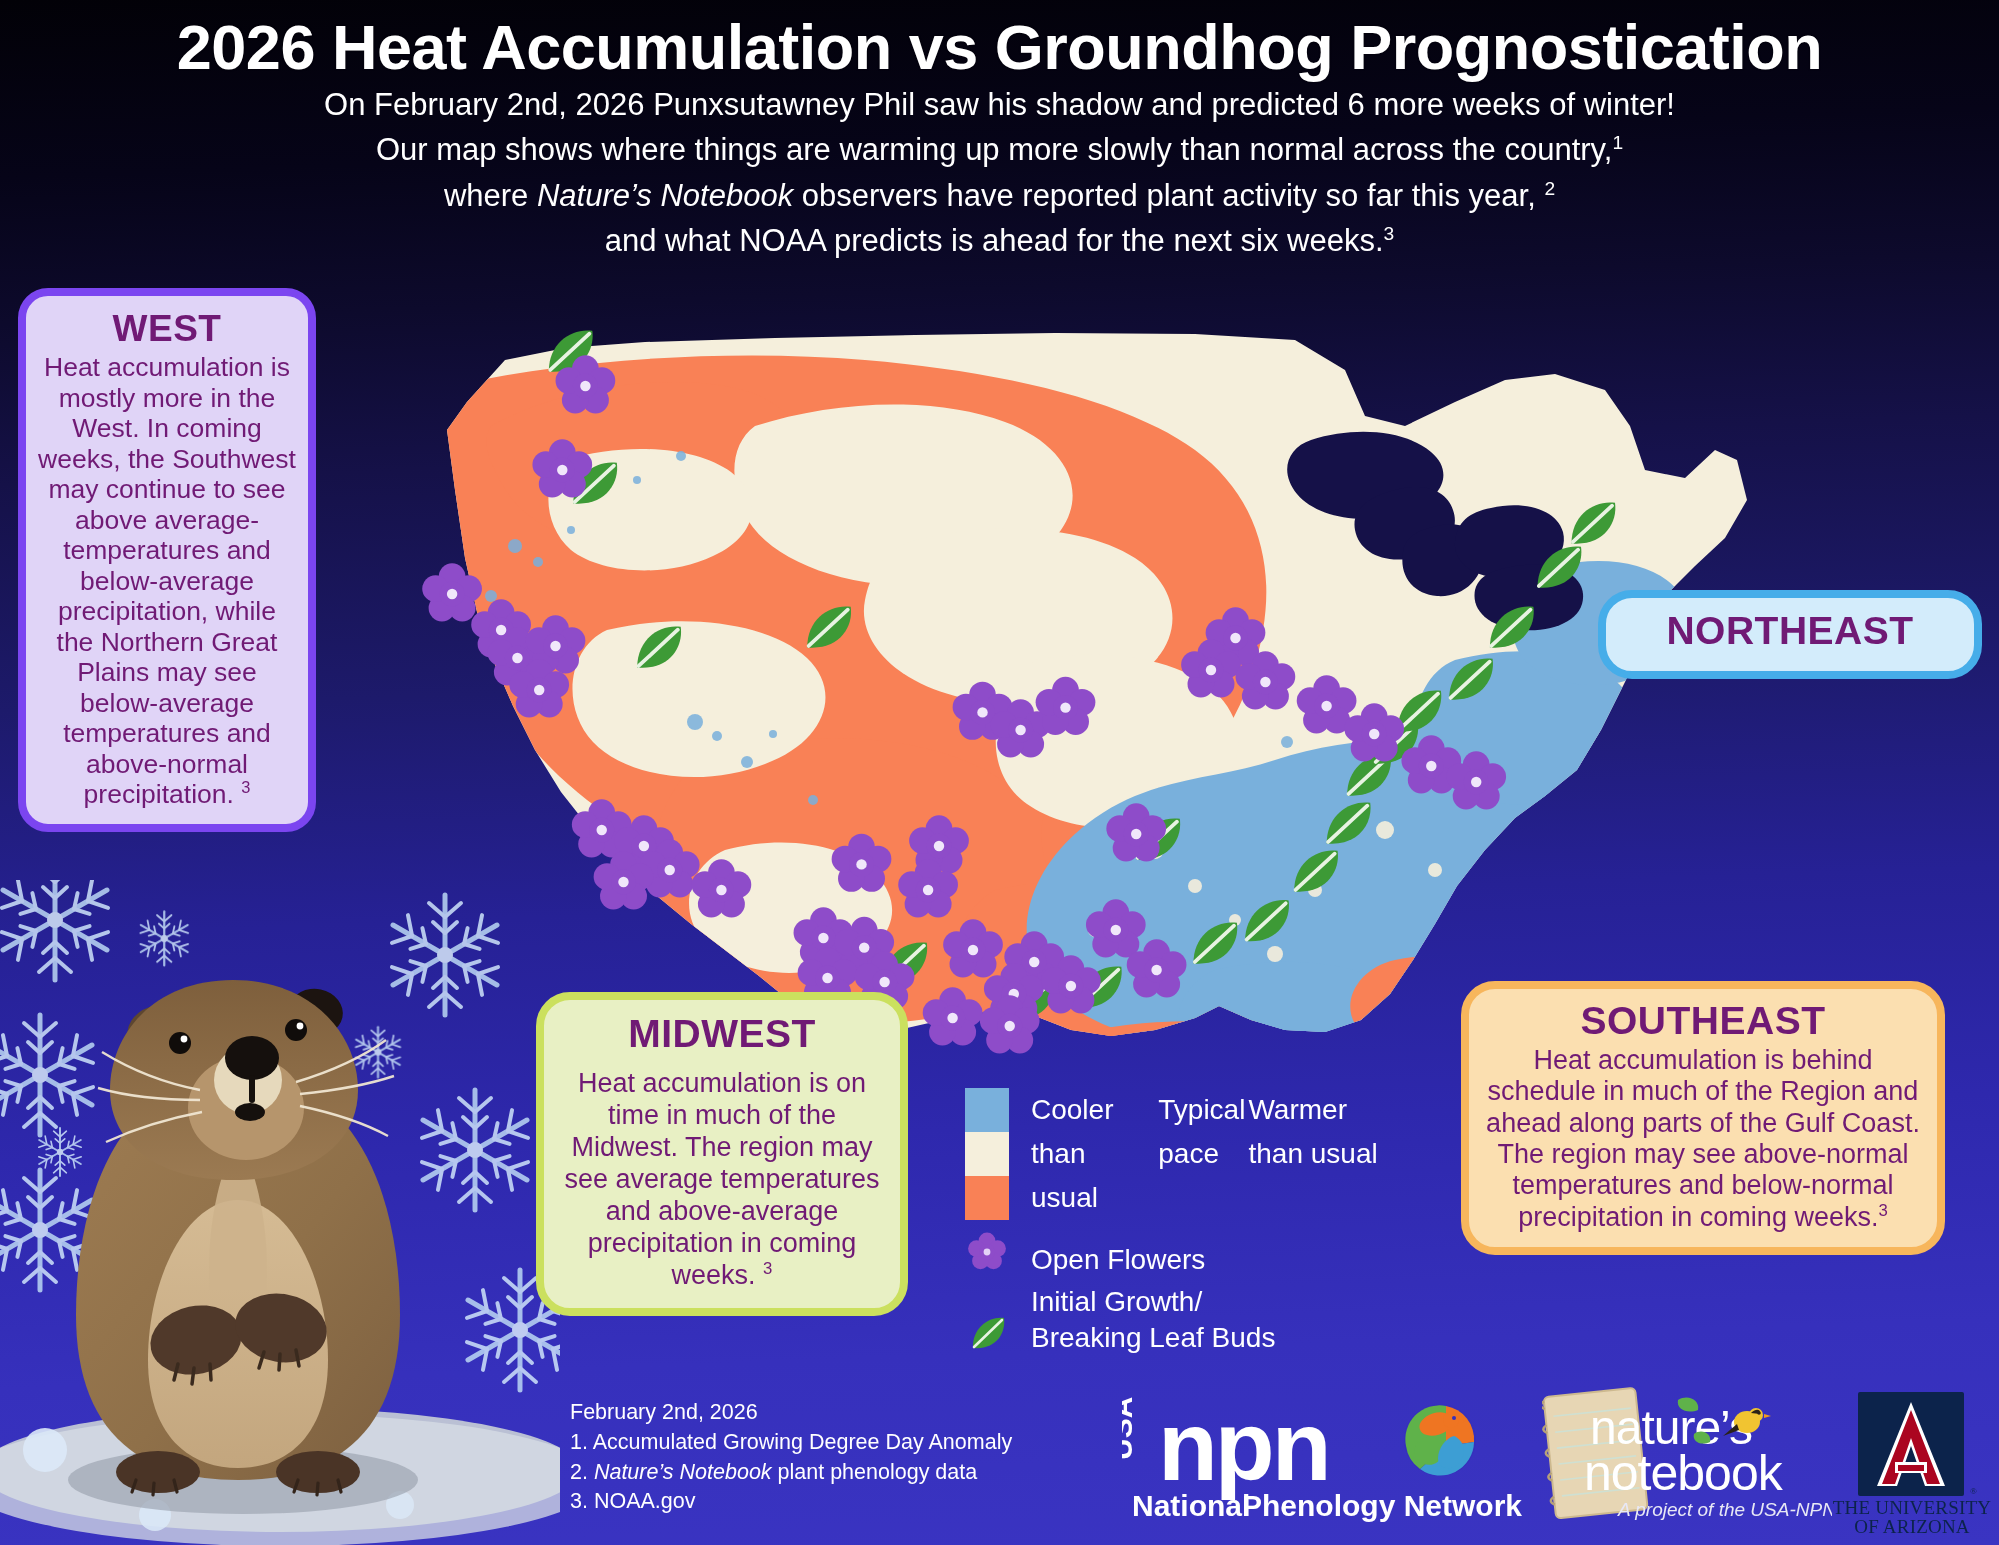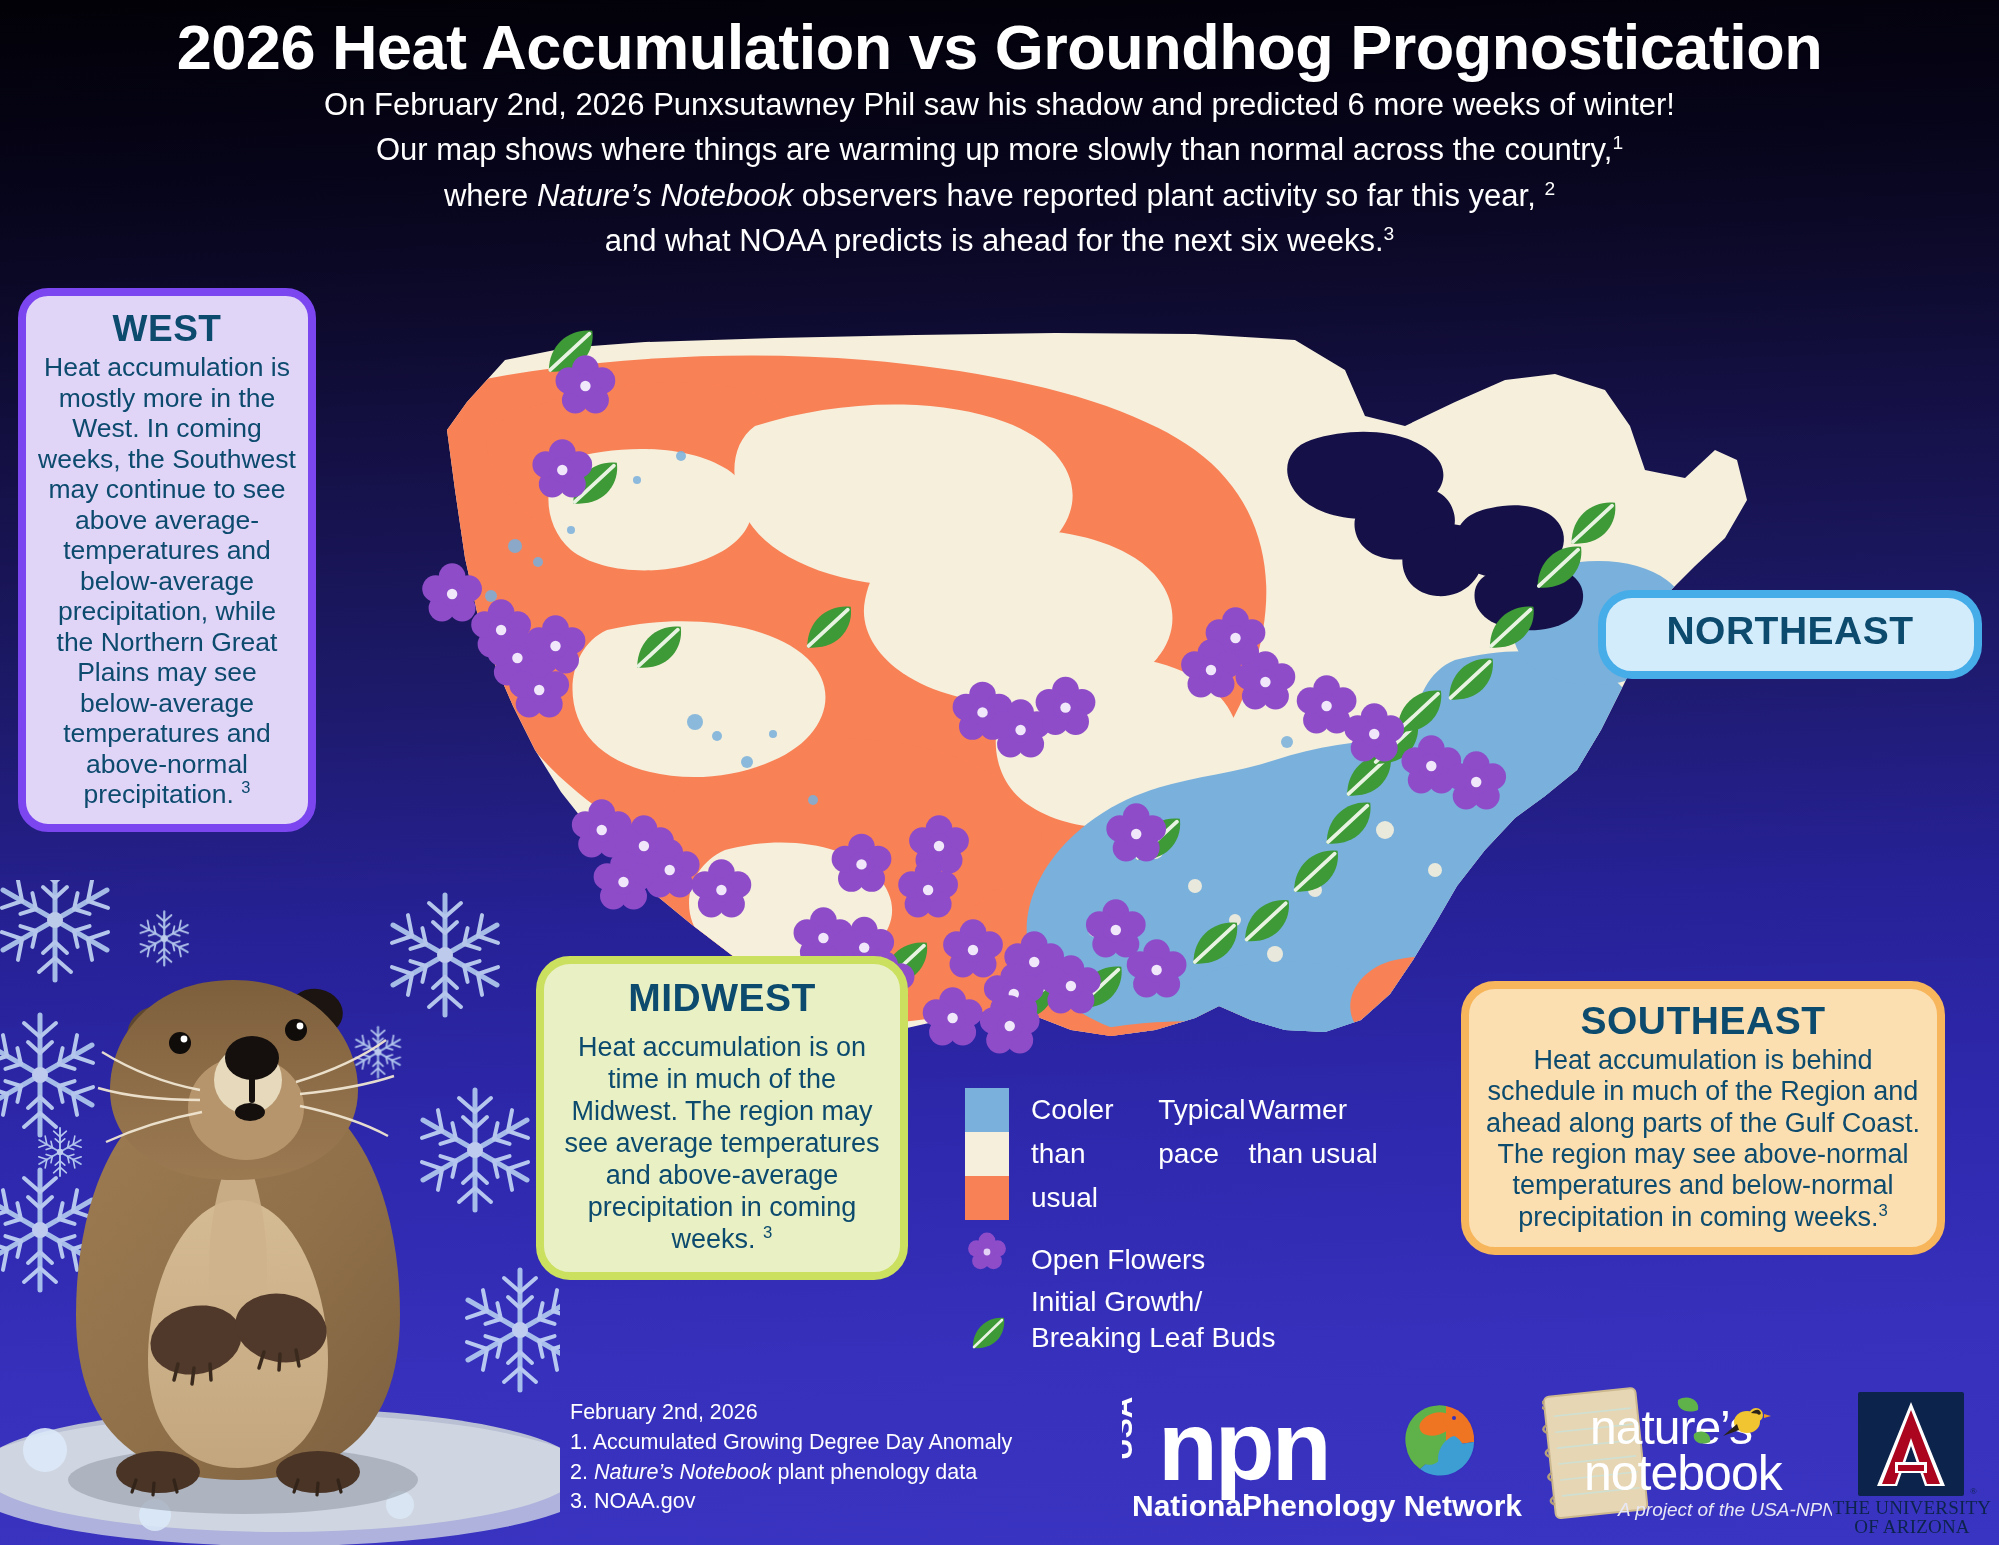--- a/index.html
+++ b/index.html
@@ -31,21 +31,21 @@
   .sub i{font-style:italic;}
   sup{font-size:.62em;vertical-align:super;line-height:0;}
 
   
   #map-wrap{position:absolute;left:395px;top:330px;width:1360px;height:800px;}
   #map-svg{width:100%;height:100%;display:block;}
 
   
   .panel{
     position:absolute;border-radius:30px;box-sizing:border-box;
-    text-align:center;color:#0c4a6e;
+    text-align:center;color:#701a75;
   }
   .panel h2{margin:0;padding:0;font-size:36px;font-weight:bold;letter-spacing:.5px;}
   .panel p{margin:0;padding:0;font-size:26.5px;line-height:1.145;}
   #panel-west{left:18px;top:288px;width:298px;padding:12px 12px 14px;
     background:#e0d4f7;border:8px solid #7b45f0;}
   #panel-west h2{font-size:37px;margin-bottom:2px;}
   #panel-west p{font-size:26.5px;line-height:1.152;}
   #panel-northeast{left:1598px;top:590px;width:384px;padding:11px 14px 16px;
     background:#d3ecfb;border:8px solid #46ade9;border-radius:34px;}
   #panel-northeast h2{font-size:39px;margin-bottom:2px;}
@@ -451,21 +451,21 @@
 
   <div class="panel" id="panel-west" style="background: rgb(224, 212, 247); border-color: rgb(123, 69, 240);">
     <h2>WEST</h2>
     <p><span>Heat accumulation is mostly more in the West. In coming weeks, the Southwest may continue to see above average-temperatures and below-average precipitation, while the Northern Great Plains may see below-average temperatures and above-normal precipitation. </span><sup>3</sup></p>
   </div>
 
   <div class="panel" id="panel-northeast" style="background: rgb(211, 236, 251); border-color: rgb(70, 173, 233);">
     <h2>NORTHEAST</h2>
   </div>
 
-  <div class="panel" id="panel-midwest" style="background: rgb(232, 240, 196); border-color: rgb(203, 224, 94);">
+  <div class="panel" id="panel-midwest" style="background: rgb(232, 240, 196); border-color: rgb(203, 224, 94); margin-top: 36px;">
     <h2>MIDWEST</h2>
     <p><span>Heat accumulation is on time in much of the Midwest. The region may see average temperatures and above-average precipitation in coming weeks. </span><sup>3</sup></p>
   </div>
 
   <div class="panel" id="panel-southeast" style="background: rgb(251, 223, 176); border-color: rgb(247, 182, 92); margin-top: 15px;">
     <h2>SOUTHEAST</h2>
     <p><span>Heat accumulation is behind schedule in much of the Region and ahead along parts of the Gulf Coast. The region may see above-normal temperatures and below-normal precipitation in coming weeks.</span><sup>3</sup></p>
   </div>
 
   <div id="legend">

